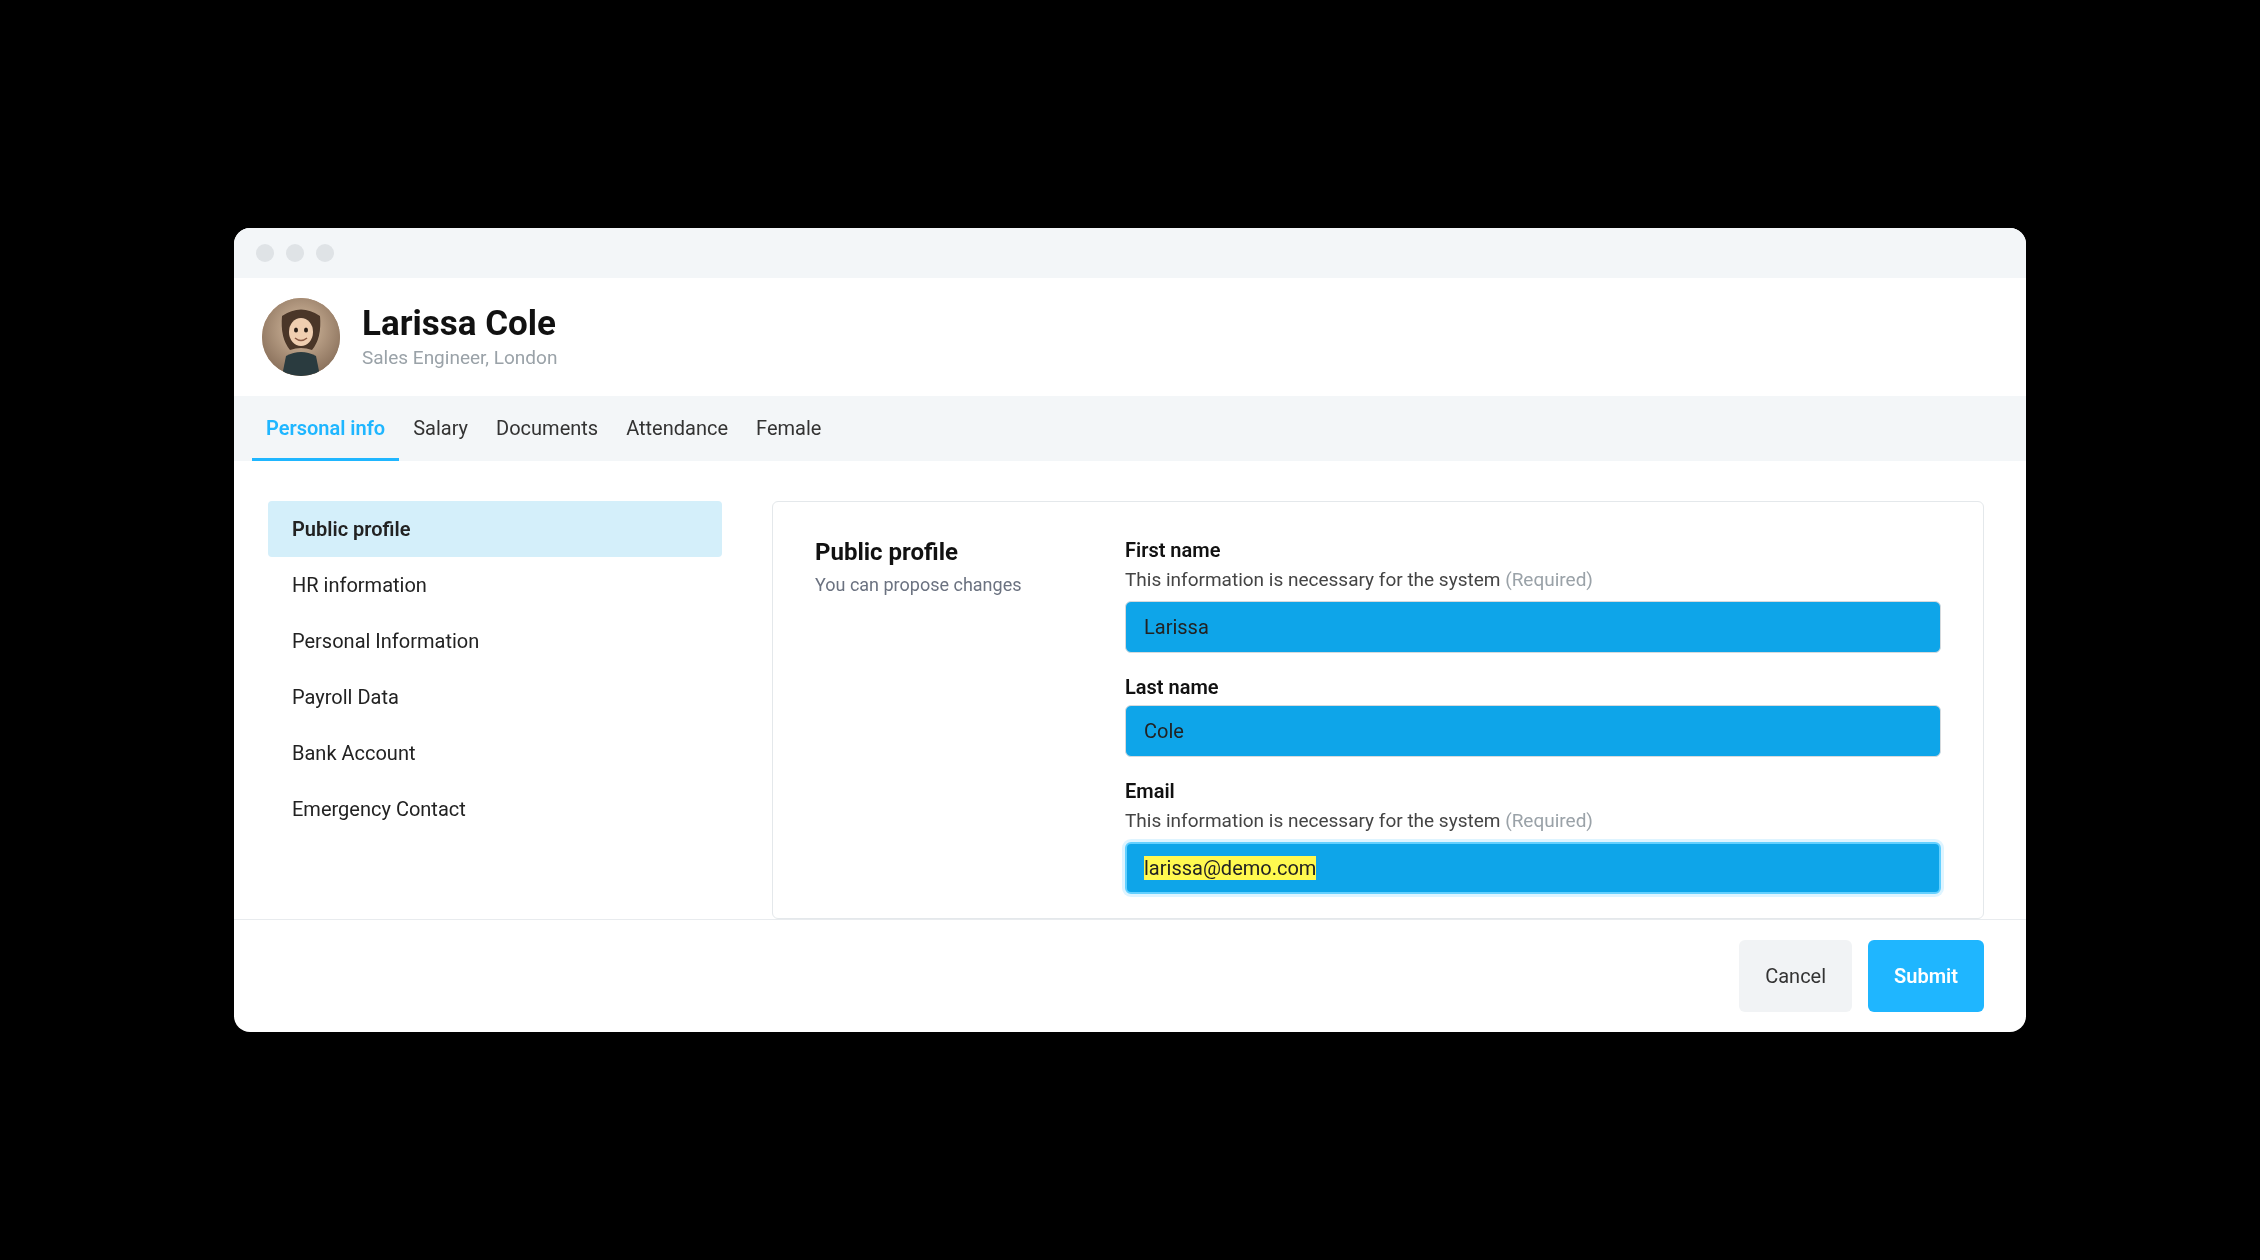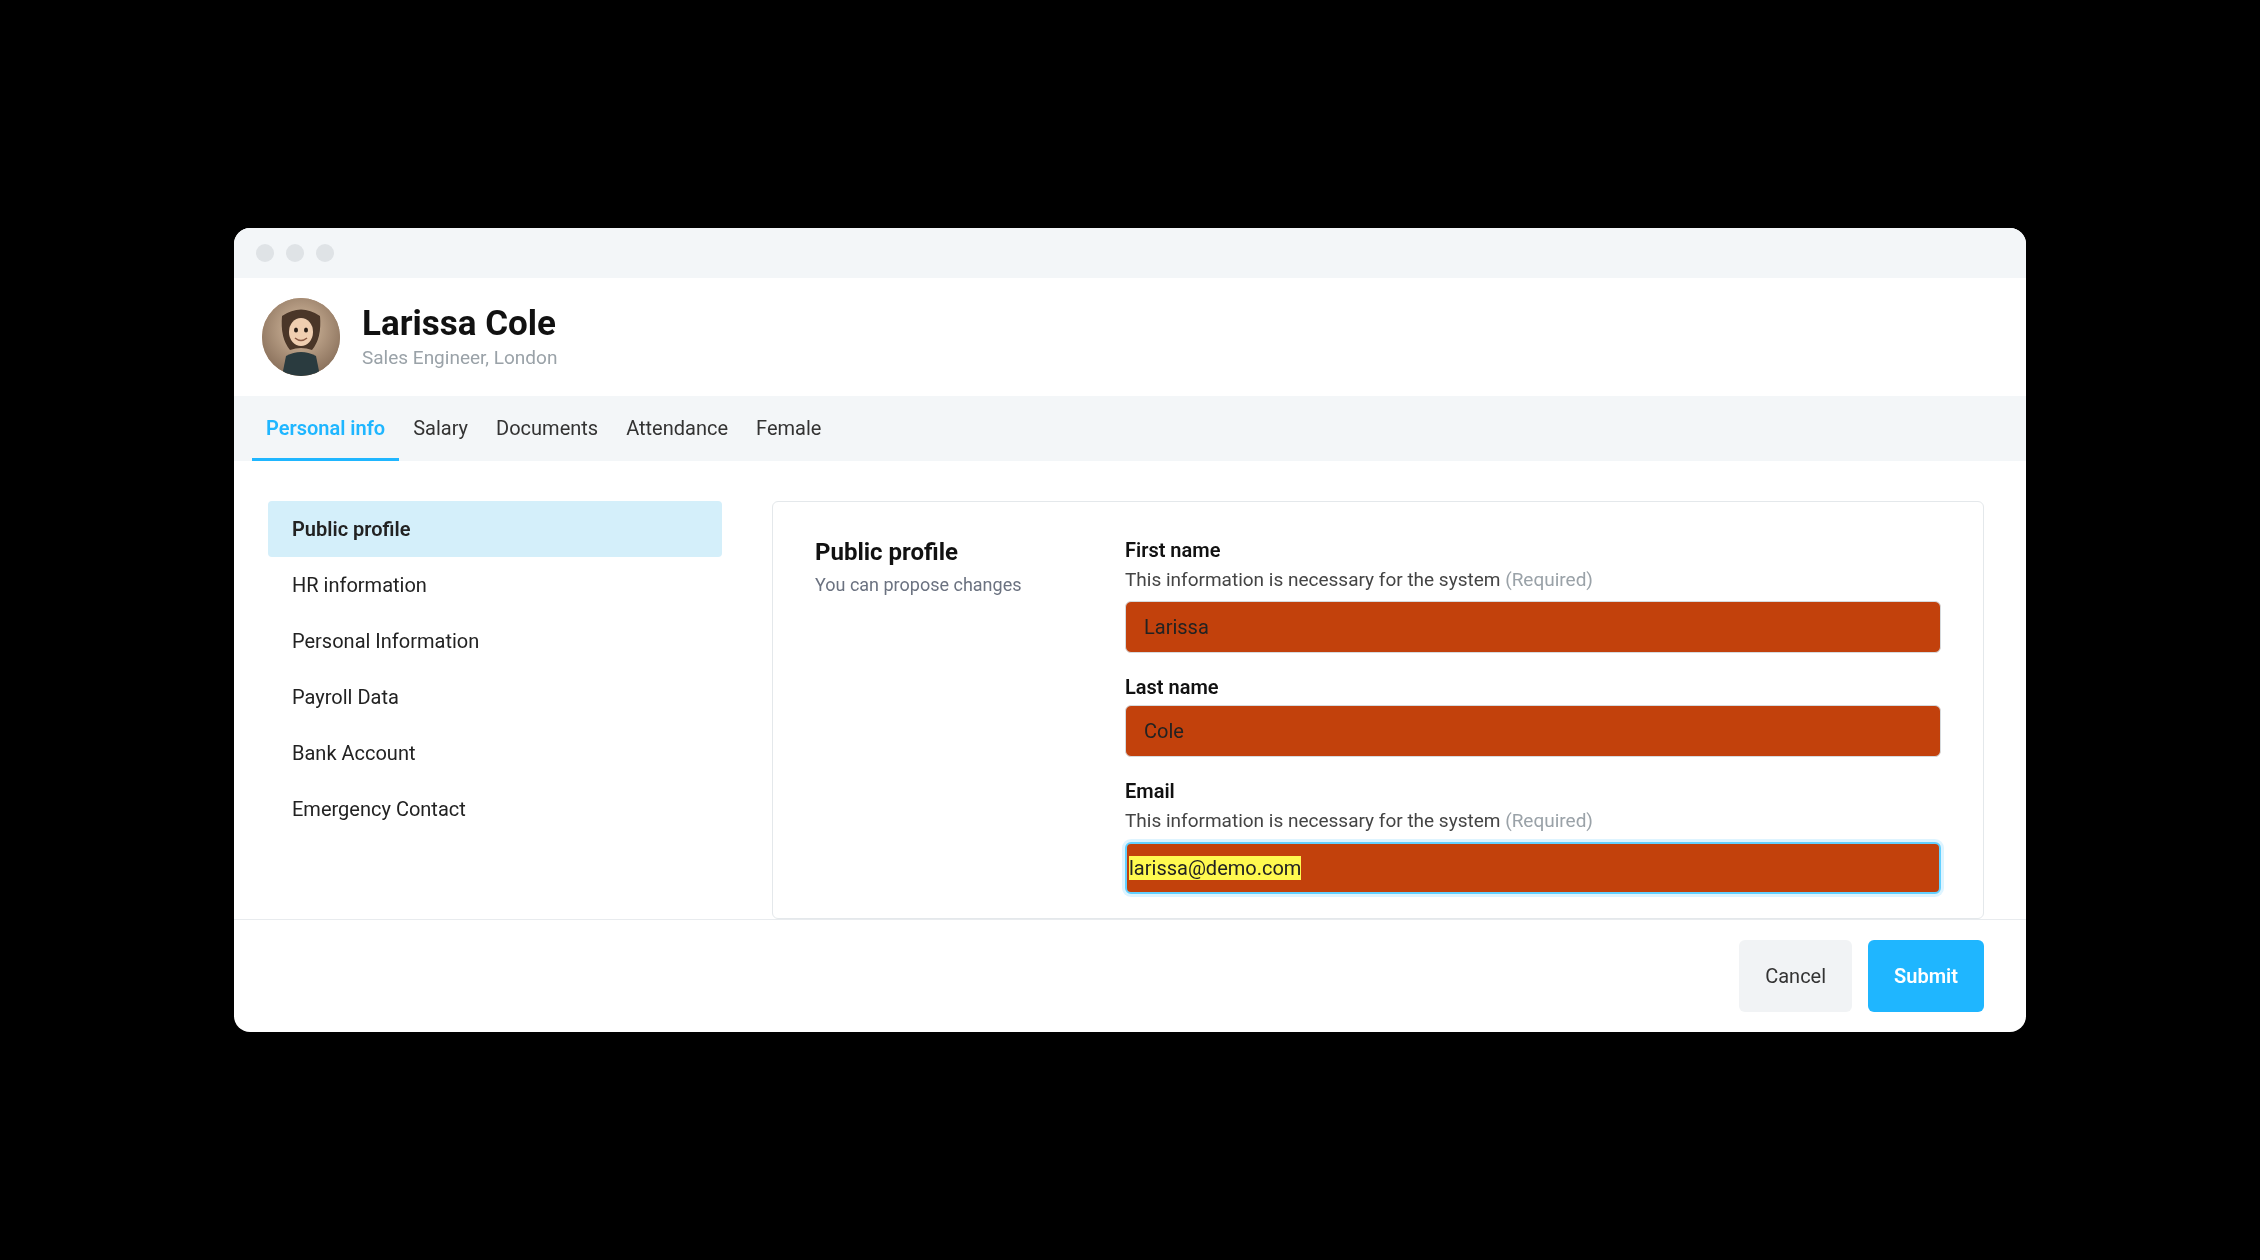--- a/index.html
+++ b/index.html
@@ -144,29 +144,29 @@
   color: #444;
   margin-bottom: 10px;
 }
 .form-hint .muted { color: #9aa2a8; }
 .input, .select {
   width: 100%;
   padding: 13px 18px;
   font-size: 20px;
   border: 1px solid #d6dadd;
   border-radius: 6px;
-  background: #c2410c;
+  background: #0ea5e9;
   color: #222;
   outline: none;
   font-family: inherit;
 }
 .input.focused {
   border: 2px solid #63d0ff;
   box-shadow: 0 0 0 3px rgba(31,182,255,0.15);
-  padding: 12px 2px;
+  padding: 12px 17px;
 }
 .highlight {
   background: #fff94f;
 }
 .select-wrap {
   position: relative;
 }
 .select-wrap .chev {
   position: absolute;
   right: 18px;

